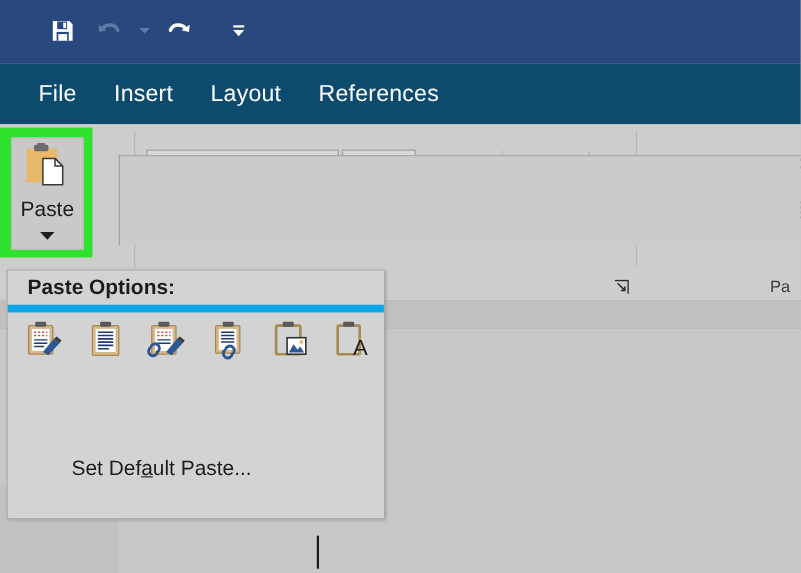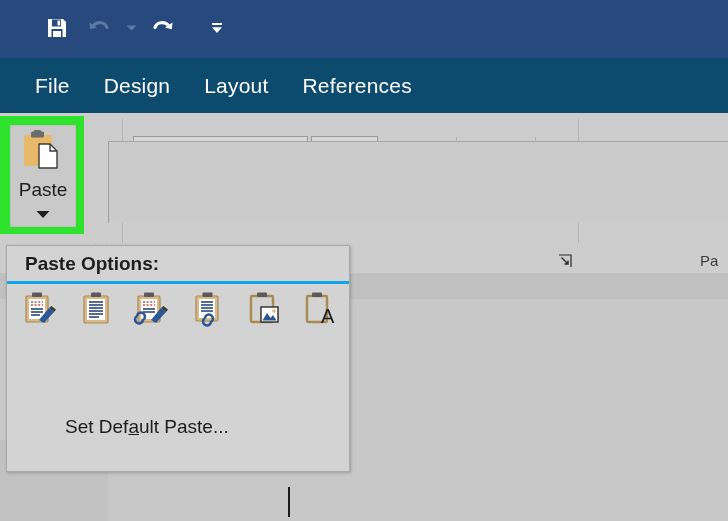--- a/index.html
+++ b/index.html
@@ -73,21 +73,21 @@
   
   .menu{
     position:absolute;left:6px;top:245px;width:342px;height:225px;
     background:#d3d3d3;border:1px solid #a9a9a9;
     box-shadow:1px 1px 3px rgba(0,0,0,.22);z-index:40;
   }
   .menu-hdr{
     position:absolute;left:0;top:0;width:100%;height:38px;
     display:flex;align-items:center;
     font-size:19px;font-weight:bold;color:#1d1d1d;padding-left:18px;
-    box-sizing:border-box;border-bottom:3px solid #0ea5e9;
+    box-sizing:border-box;border-bottom:7px solid #0ea5e9;
   }
   .menu-icons{position:absolute;left:12px;top:42px;display:flex;gap:14px;}
   .menu-icons .mi{width:42px;height:42px;display:flex;align-items:center;justify-content:center;}
   .menu-item{
     position:absolute;left:0;width:100%;height:42px;
     display:flex;align-items:center;font-size:19px;color:#1d1d1d;
     padding-left:58px;box-sizing:border-box;
   }
   .u{text-decoration:underline;}
 
@@ -141,21 +141,21 @@
           <rect x="2" y="2" width="10" height="2" fill="#ffffff"></rect>
           <path d="M2 6.2 L12 6.2 L7 12 Z" fill="#ffffff"></path>
         </svg>
       </div>
     </div>
   </div>
 
   <div class="tabstrip">
     <div class="tabs">
       <div class="tab">File</div>
-      <div class="tab">Design</div>
+      <div class="tab">Insert</div>
       <div class="tab">Layout</div>
       <div class="tab">References</div>
     </div>
   </div>
 
   <div class="ribbon">
 
     <div class="clipcol">
       <div class="ic">
         <svg width="22" height="22" viewBox="0 0 22 22">

